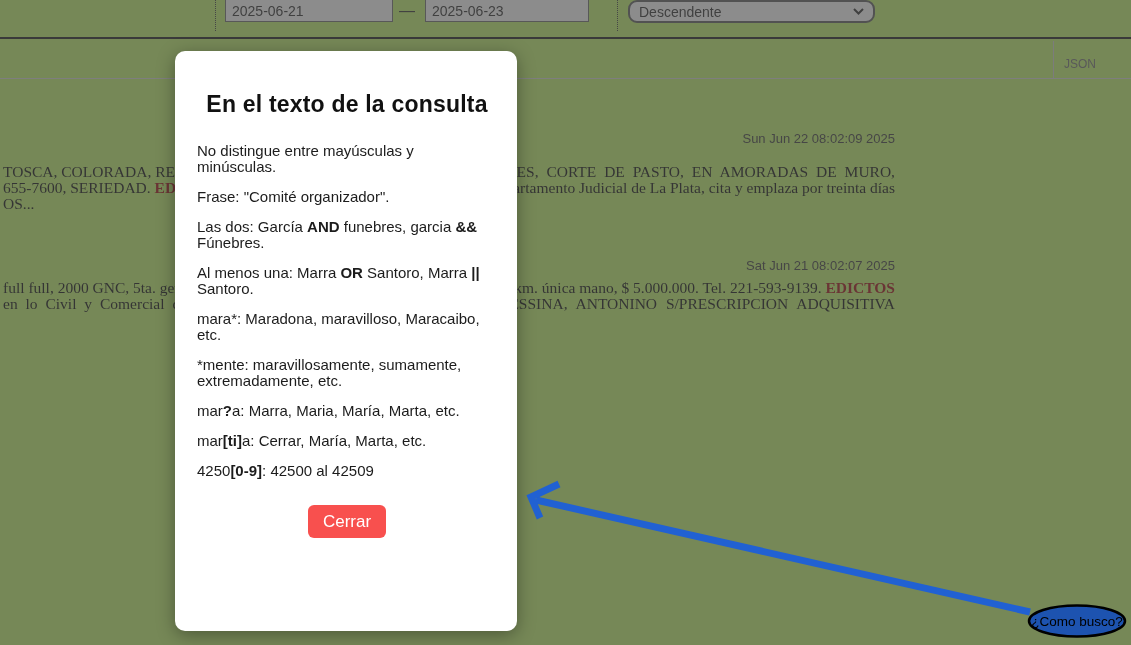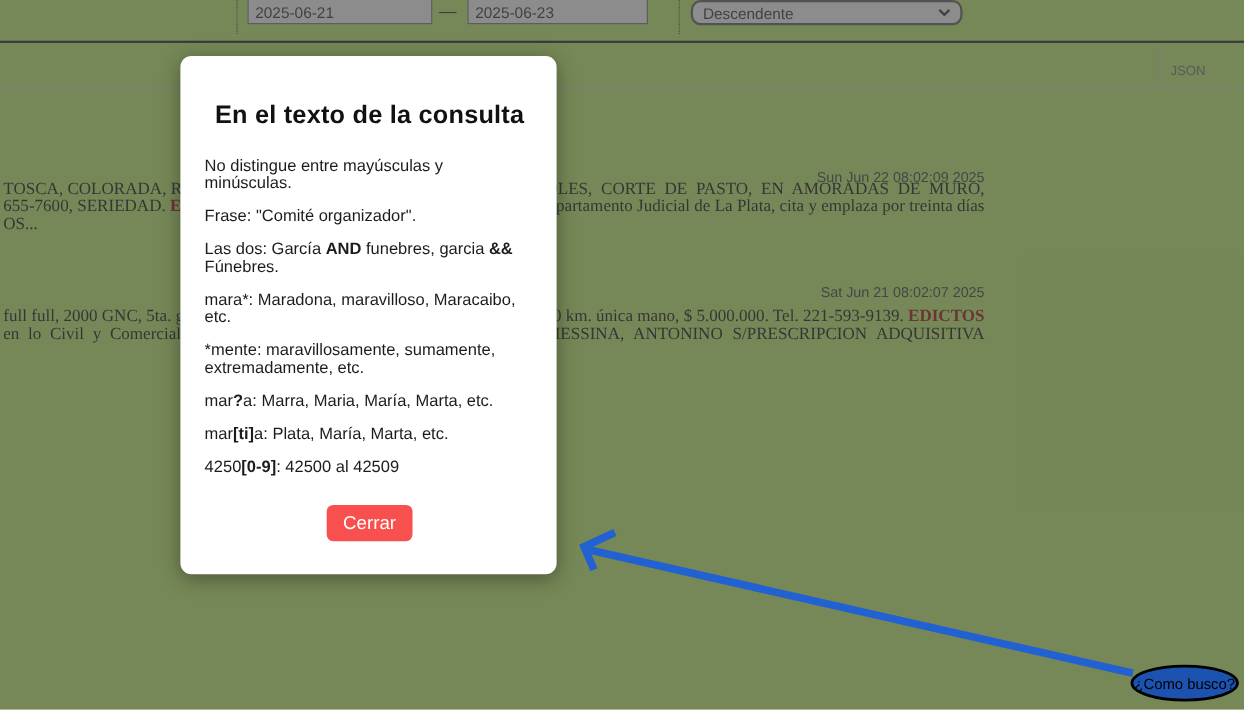--- a/index.html
+++ b/index.html
@@ -40,21 +40,21 @@
   .rec-left  { left:3px; }
   .rec-date { position:absolute; right:236px; font-family:"Liberation Sans", sans-serif; font-size:13px; color:#333; }
   .hl-red { color:#9c0000; font-weight:bold; }
   .ws4 { word-spacing:4px; }
   .ws5 { word-spacing:5px; }
 
   
   .overlay { position:absolute; inset:0; background:rgba(80,80,80,0.66); z-index:10; }
 
   
-  .modal { position:absolute; left:164px; top:51px; width:342px; height:471px; background:#fff;
+  .modal { position:absolute; left:175px; top:51px; width:342px; height:580px; background:#fff;
     border-radius:10px; box-shadow:0 4px 18px rgba(0,0,0,0.35); z-index:20; padding:40px 20px 0 22px; }
   .modal h1 { font-size:23px; font-weight:bold; color:#111; text-align:center; margin:0 0 25px 0; letter-spacing:0.2px; }
   .modal p { font-size:15px; line-height:16px; color:#1c1c1c; margin:0 0 14px 0; max-width:302px; }
   .modal p .b { font-weight:bold; }
   .close-btn { display:block; margin:26px auto 0; width:78px; height:33px; background:#f8504e; color:#fff;
     border:none; border-radius:6px; font-family:"Liberation Sans", sans-serif; font-size:17px; cursor:pointer; }
 
   
   .annotation { position:absolute; inset:0; z-index:30; pointer-events:none; }
   .annotation .clickable { pointer-events:auto; cursor:pointer; }
@@ -80,21 +80,21 @@
 
   <div class="rule-dark"></div>
 
   <div class="export-bar">
     <div class="export-divider"></div>
     <span class="export-link export-json">JSON</span>
     <span class="export-link export-csv">CSV</span>
   </div>
   <div class="rule-light"></div>
 
-  <span class="rec-date" style="top:153px;">Sun Jun 22 08:02:09 2025</span>
+  <span class="rec-date" style="top:131px;">Sun Jun 22 08:02:09 2025</span>
   <span class="rec-text rec-left" style="top:163px;">TOSCA, COLORADA, RELLE</span>
   <span class="rec-text rec-right ws4" style="top:163px;">DE ARBOLES, CORTE DE PASTO, EN AMORADAS DE MURO,</span>
   <span class="rec-text rec-left" style="top:179px;"><span>655-7600, SERIEDAD. </span><span class="hl-red">EDICTO</span></span>
   <span class="rec-text rec-right" style="top:179px;">2 del Departamento Judicial de La Plata, cita y emplaza por treinta días</span>
   <span class="rec-text rec-left" style="top:195px;">OS...</span>
 
   <span class="rec-date" style="top:258px;">Sat Jun 21 08:02:07 2025</span>
   <span class="rec-text rec-left" style="top:279px;">full full, 2000 GNC, 5ta. genera</span>
   <span class="rec-text rec-right" style="top:279px;"><span>125.000 km. única mano, $ 5.000.000. Tel. 221-593-9139. </span><span class="hl-red">EDICTOS</span></span>
   <span class="rec-text rec-left ws4" style="top:295px;">en lo Civil y Comercial de La</span>
@@ -102,24 +102,25 @@
 </div>
 
 <div class="overlay"></div>
 
 <div class="modal">
   <h1>En el texto de la consulta</h1>
 
   <p><span>No distingue entre mayúsculas y minúsculas.</span></p>
   <p><span>Frase: "Comité organizador".</span></p>
   <p><span>Las dos: García </span><span class="b">AND</span><span> funebres, garcia </span><span class="b">&amp;&amp;</span><span> Fúnebres.</span></p>
+  <p><span>Al menos una: Marra </span><span class="b">OR</span><span> Santoro, Marra </span><span class="b">||</span><span> Santoro.</span></p>
   <p><span>mara*: Maradona, maravilloso, Maracaibo, etc.</span></p>
   <p><span>*mente: maravillosamente, sumamente, extremadamente, etc.</span></p>
   <p><span>mar</span><span class="b">?</span><span>a: Marra, Maria, María, Marta, etc.</span></p>
-  <p><span>mar</span><span class="b">[ti]</span><span>a: Plata, María, Marta, etc.</span></p>
+  <p><span>mar</span><span class="b">[ti]</span><span>a: Cerrar, María, Marta, etc.</span></p>
   <p><span>4250</span><span class="b">[0-9]</span><span>: 42500 al 42509</span></p>
 
   <button class="close-btn">Cerrar</button>
 </div>
 
 <svg class="annotation" width="1131" height="645" viewBox="0 0 1131 645">
   <path d="M536 500 L1030 612" stroke="#2161d2" stroke-width="7" fill="none"></path>
   <path d="M559 484 L531 497 L540 518" stroke="#2161d2" stroke-width="7" fill="none"></path>
   <g class="clickable">
     <ellipse cx="1077" cy="621" rx="48" ry="15.5" fill="#1d53b0" stroke="#000" stroke-width="2.5"></ellipse>

